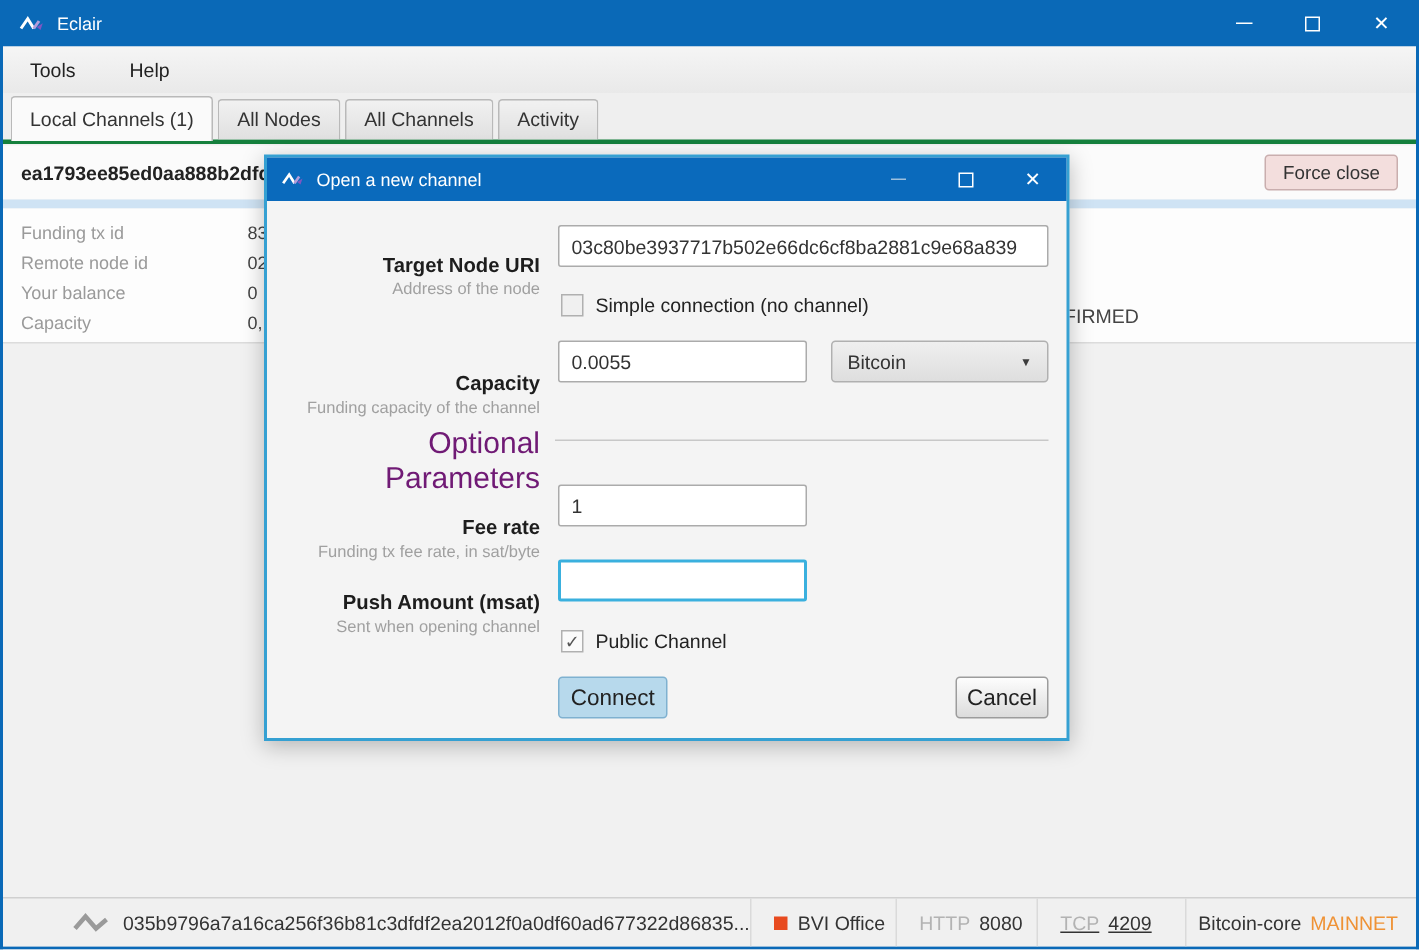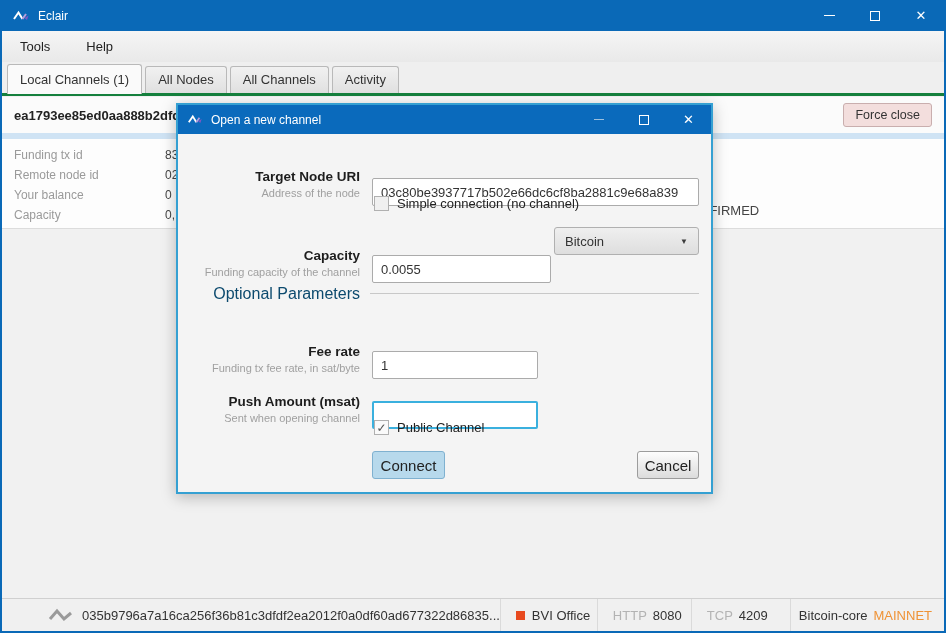--- a/index.html
+++ b/index.html
@@ -40,48 +40,48 @@
   .content-rest { position:absolute; top:131px; left:0; right:0; bottom:0; background:#f1f1f1; border-top:1px solid #dcdcdc; }
   
   .statusbar { position:absolute; left:0; right:0; bottom:0; height:33px; background:#f0f0f0; border-top:1px solid #d0d0d0; display:flex; align-items:center; font-size:13px; color:#333; }
   .sb-seg { display:flex; align-items:center; height:100%; }
   .sb-sep { width:1px; height:100%; background:#dadada; }
   .sb-node { flex:0 0 428px; padding-left:46px; }
   .sb-node svg { margin-right:8px; }
   .sb-office { flex:0 0 96px; padding-left:15px; }
   .sb-dot { width:9px; height:9px; background:#e84a1f; margin-right:7px; }
   .sb-http { flex:0 0 93px; padding-left:15px;text-align:right; }
-  .sb-tcp  { flex:0 0 98px; padding-left:15px; }
+  .sb-tcp  { flex:0 0 98px; padding-left:15px;text-decoration:underline; }
   .sb-dim { color:#b3b3b3; margin-right:6px; }
   .sb-right { flex:1; justify-content:flex-end; padding-right:12px; }
   .sb-net { color:#ef9235; margin-left:6px; }
   
   .dialog { position:absolute; left:174px; top:103px; width:537px; height:391px; border:2px solid #35a0d2; background:#f4f4f4; box-shadow:0 3px 14px rgba(0,0,0,.25); }
   .dlg-titlebar { height:29px; background:#0a6abc; display:flex; align-items:center; }
   .dlg-titlebar .app-icon { margin-left:9px; width:16px; height:13px; }
   .dlg-title { color:#fff; font-size:12px; margin-left:8px; }
   .dlg-controls { margin-left:auto; display:flex; align-items:center; height:100%; }
   .dlg-btn { width:45px; height:100%; display:flex; align-items:center; justify-content:center; }
   .dlg-min { width:10px; height:1px; background:#9dc0dd; }
   .dlg-max { width:10px; height:10px; border:1px solid #fff; }
   .dlg-close { font-size:13px; color:#fff; }
   .dlg-body { position:relative; width:100%; height:358px; }
   .fld-label { position:absolute; width:182px; text-align:right; }
   .fld-label .main { font-size:13.5px; font-weight:bold; color:#1d1d1d;margin-top:19px; }
   .fld-label .hint { font-size:11px; color:#a0a0a0; margin-top:3px; }
-  .txt-input { position:absolute; height:28px; border:1px solid #ababab; border-radius:2px; background:#fff; font-size:13px; color:#333; padding:0 8px; font-family:"Liberation Sans", sans-serif; outline:none;margin-top:28px; }
+  .txt-input { position:absolute; height:28px; border:1px solid #ababab; border-radius:2px; background:#fff; font-size:13px; color:#333; padding:0 8px; font-family:"Liberation Sans", sans-serif; outline:none; }
   .txt-input.focused { border:2px solid #3ab0de; }
   .chk-row { position:absolute; display:flex; align-items:center; }
   .chk-box { width:15px; height:15px; background:#f0f0f0; border:1px solid #b0b0b0; margin-right:8px; display:flex; align-items:center; justify-content:center; font-size:12px; color:#555; }
   .chk-box.checked { background:#fafafa; }
   .chk-label { font-size:13px; color:#222; }
   .dropdown { position:absolute; height:28px; background:linear-gradient(#efefef,#dedede); border:1px solid #b0b0b0; border-radius:3px; display:flex; align-items:center; padding:0 10px; font-size:13px; color:#333; }
   .dropdown .arrow { margin-left:auto; font-size:8px; color:#3c3c3c; }
   .section-sep { position:absolute; }
-  .section-sep .sep-text { font-size:16px; color:#0c4a6e; }
+  .section-sep .sep-text { font-size:20px; color:#701a75; }
   .sep-line { position:absolute; height:1px; background:#c8c8c8; }
   .btn { position:absolute; height:28px; border-radius:3px; font-size:15px; color:#222; display:flex; align-items:center; justify-content:center; }
   .btn-connect { background:#b7d9ec; border:1px solid #7fb1d0; }
   .btn-cancel { background:linear-gradient(#fdfdfd,#dcdcdc); border:1px solid #9c9c9c; }
 </style>
 </head>
 <body>
 
 <div class="window">
 
@@ -205,21 +205,21 @@
 
       <div class="chk-row" style="top:62px; left:196px;text-align:center;">
         <div class="chk-box"></div>
         <span class="chk-label">Simple connection (no channel)</span>
       </div>
 
       <div class="fld-label" style="top:95px; left:0;">
         <div class="main">Capacity</div>
         <div class="hint">Funding capacity of the channel</div>
       </div>
-      <input class="txt-input" style="top: 93px; left: 194px; width: 179px;" type="text" value="0.0055">
+      <input class="txt-input" style="top: 93px; left: 194px; width: 166px;" type="text" value="0.0055">
       <div class="dropdown" style="top:93px; left:376px; width:145px;">
         <span>Bitcoin</span>
         <span class="arrow">▼</span>
       </div>
 
       <div class="section-sep" style="top:151px; left:0; width:182px; text-align:right;">
         <span class="sep-text">Optional Parameters</span>
       </div>
       <div class="sep-line" style="top:159px; left:192px; width:329px;"></div>
 

